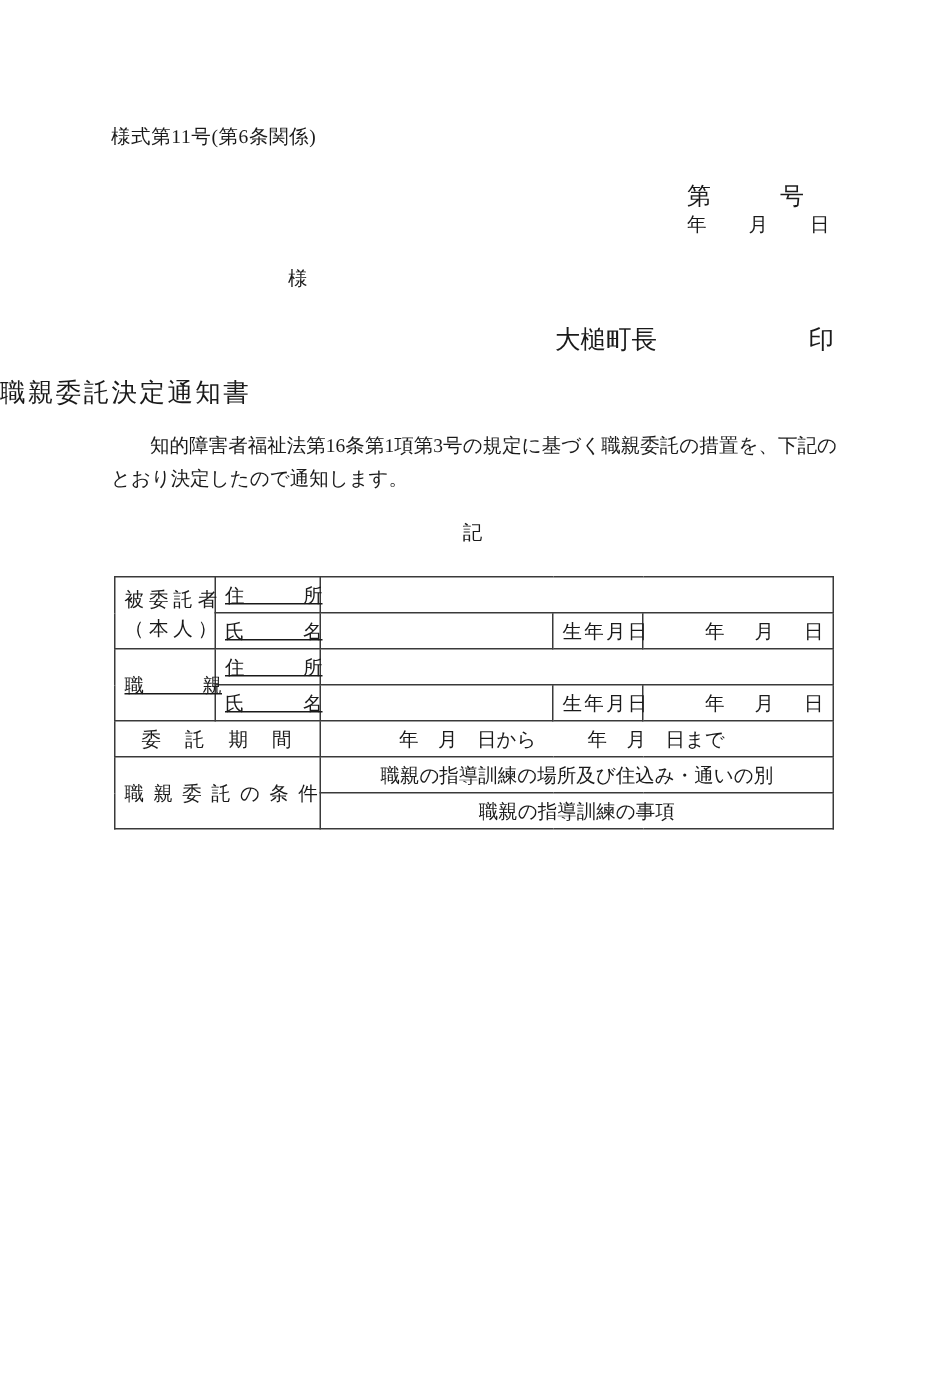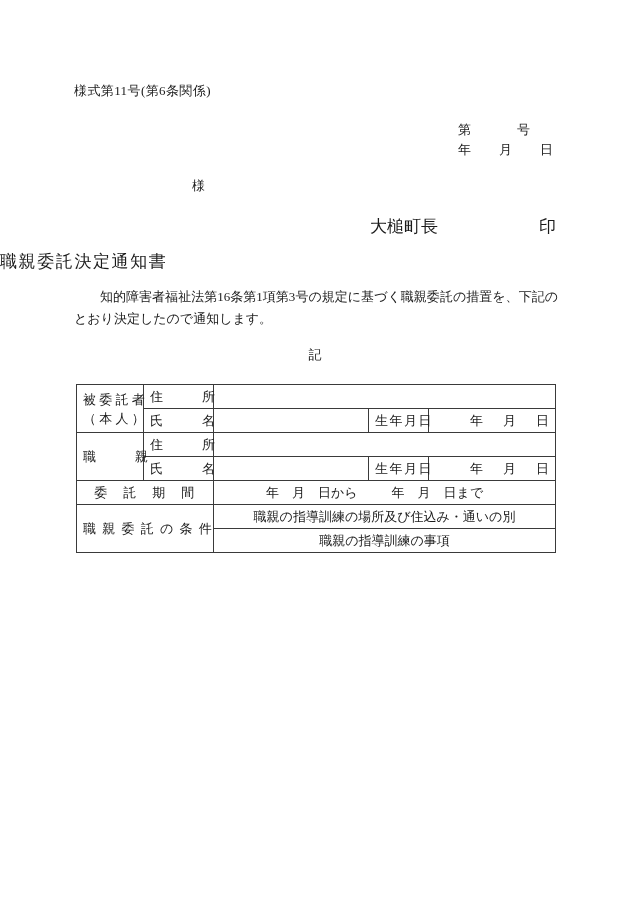--- a/index.html
+++ b/index.html
@@ -30,21 +30,21 @@
     top: 82px;
     font-size: 13px;
     letter-spacing: 0.4px;
     white-space: nowrap;
   }
 
   .doc-number {
     position: absolute;
     left: 458px;
     top: 121px;
-    font-size: 13px;
+    font-size: 16px;
     white-space: nowrap;
   }
   .doc-date {
     position: absolute;
     left: 458px;
     top: 141px;
     font-size: 13px;
     white-space: nowrap;
   }
   .sp-wide { display: inline-block; width: 46px; }
@@ -115,20 +115,21 @@
     height: 23px;
     vertical-align: middle;
     white-space: nowrap;
   }
   .lbl-main {
     text-align: center;
     letter-spacing: 1.5px;
   }
   .lbl-spread {
     text-align: center;
+    text-decoration: underline;
   }
   .cell-blank { background: #ffffff; }
   .date-cell {
     text-align: right;
     padding-right: 14px;
   }
   .date-cell .sp-dc { display: inline-block; width: 20px; }
   .period-cell {
     padding-left: 0;
   }

